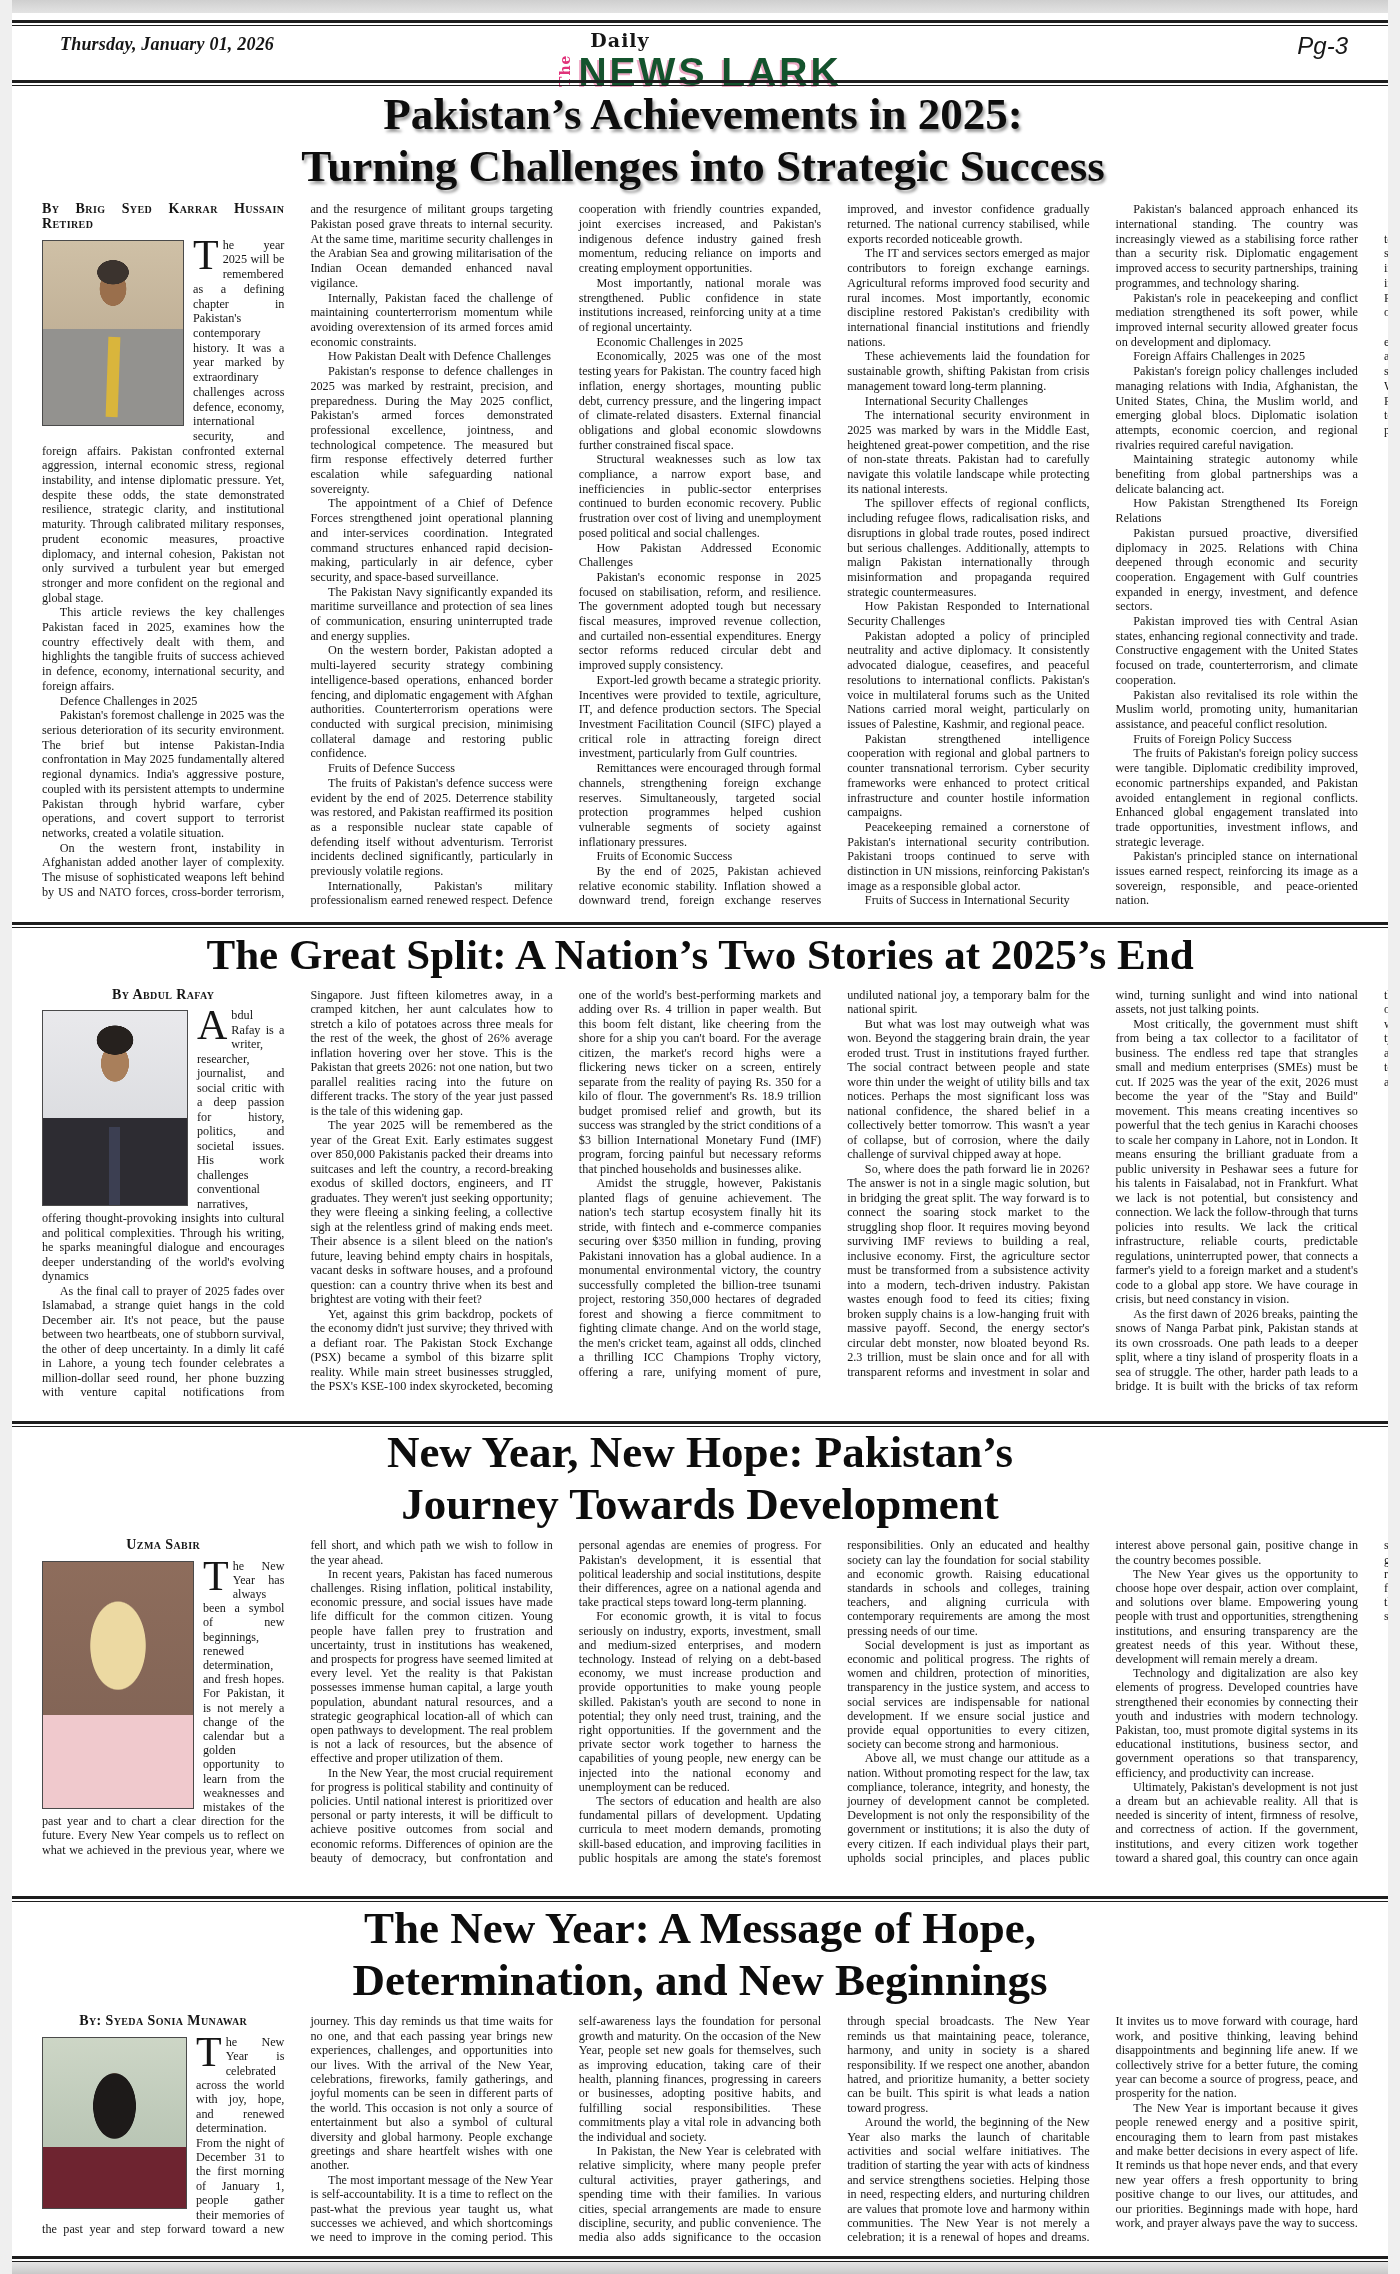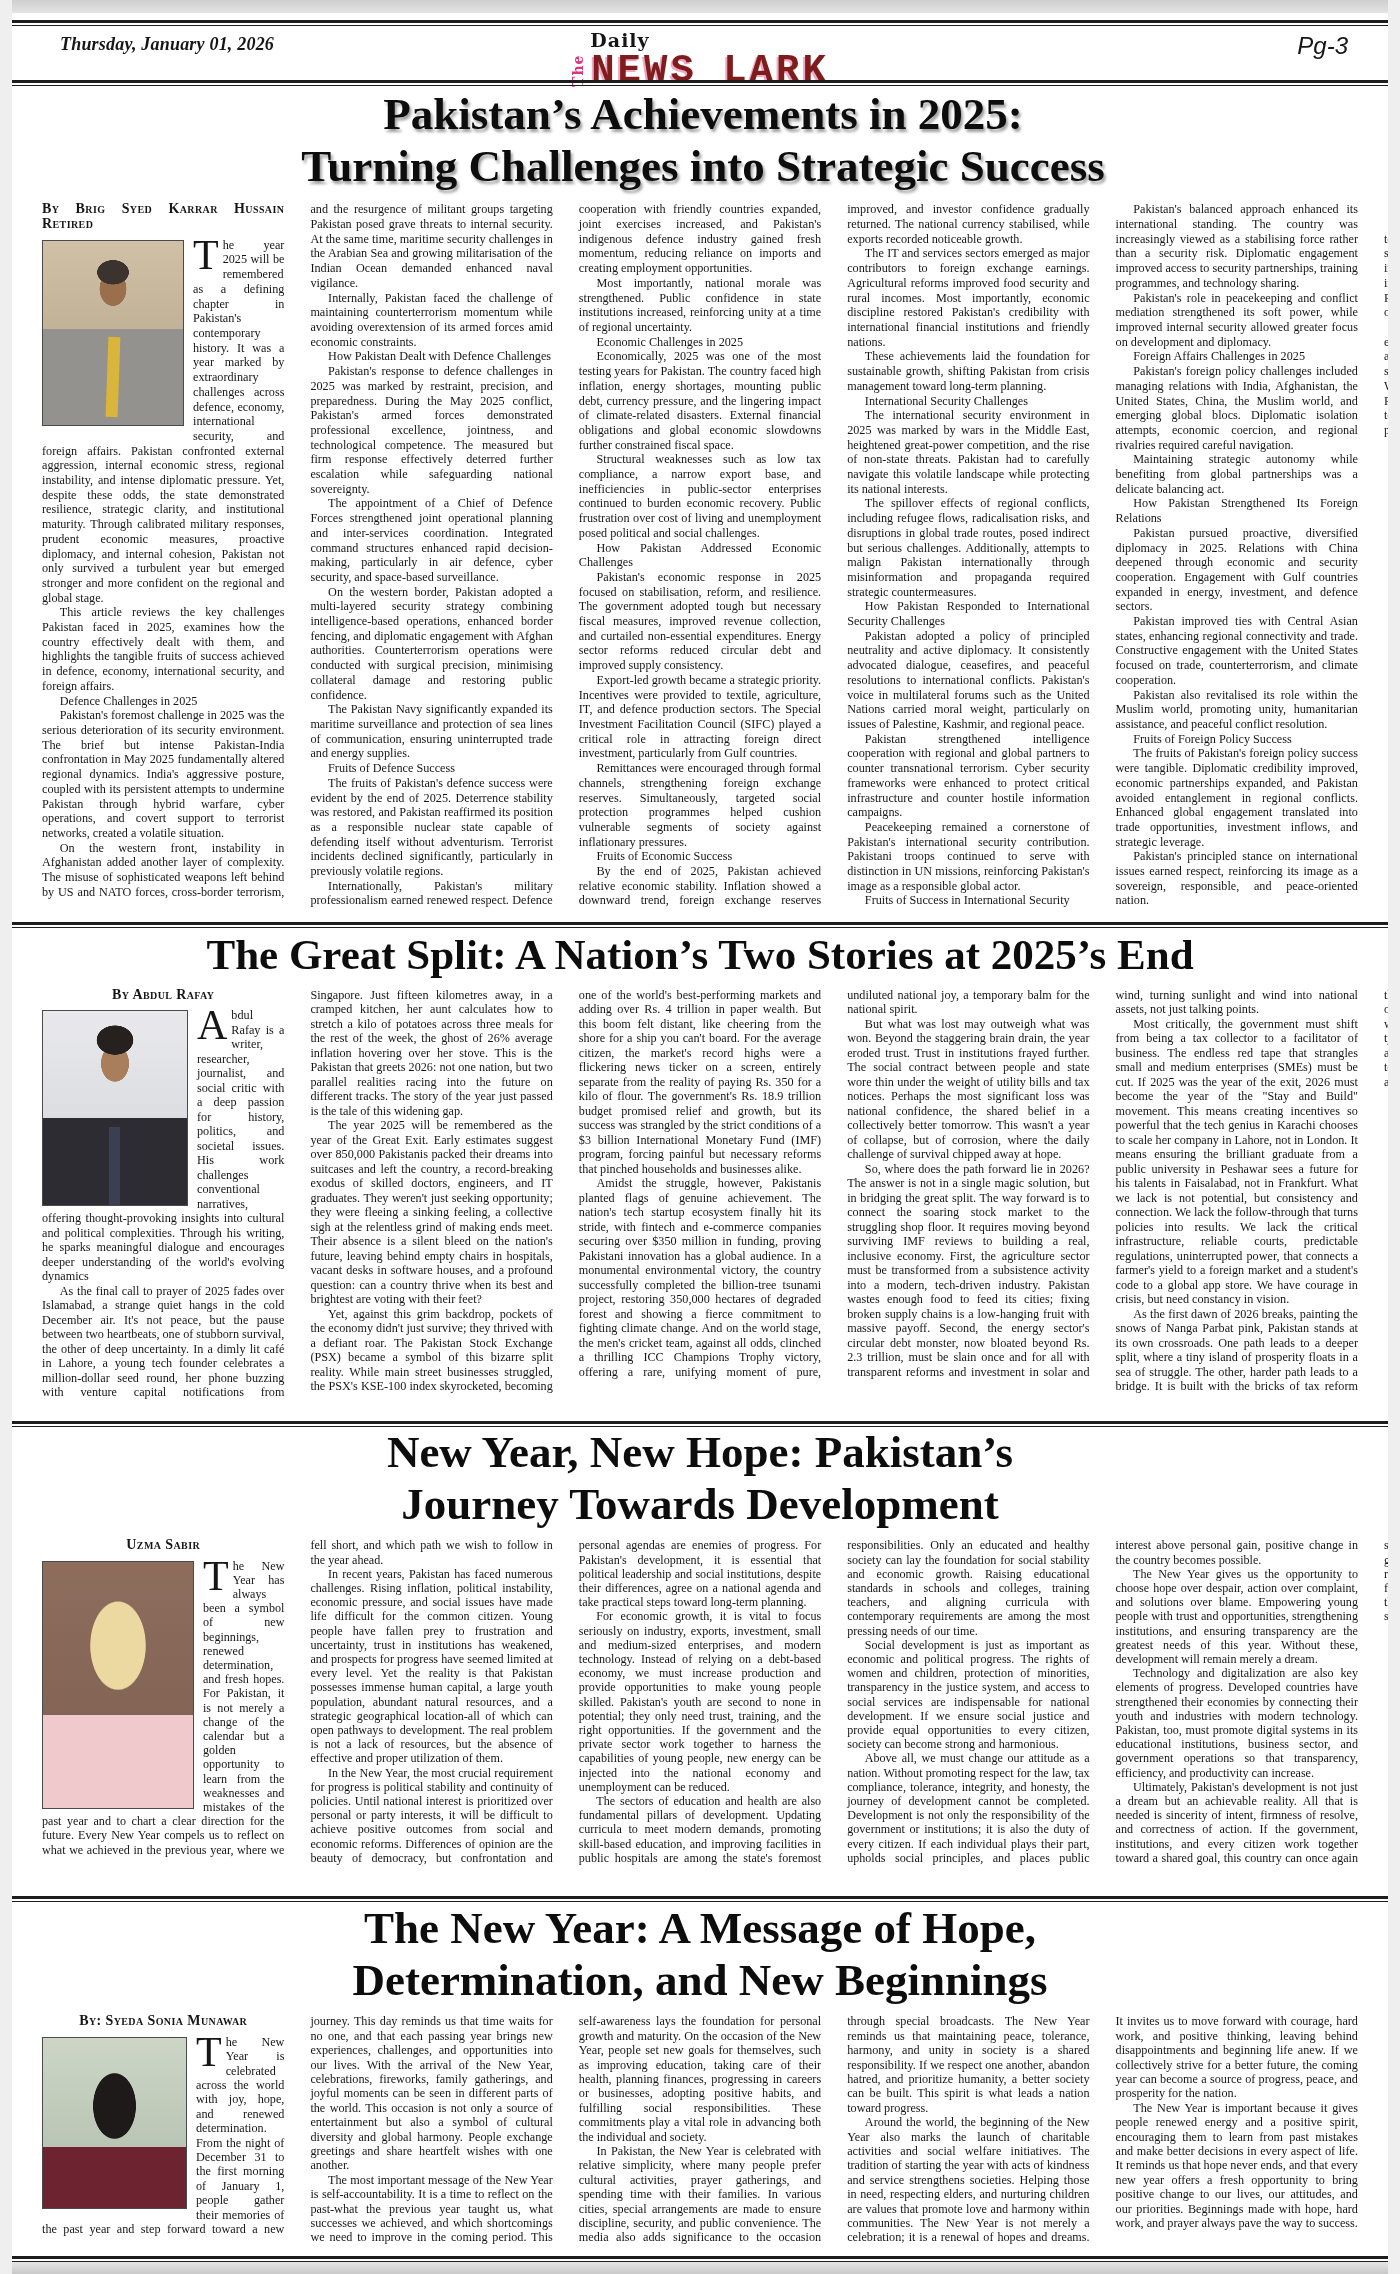--- a/index.html
+++ b/index.html
@@ -17,22 +17,22 @@
         font-size:18px;letter-spacing:.2px;}
   .header-pg{position:absolute;right:40px;top:32px;font-family:"Liberation Sans",sans-serif;
         font-weight:normal;font-style:italic;font-size:24px;}
   .masthead{position:absolute;left:0;right:0;top:31px;text-align:center;line-height:1;}
   .m-daily{font-family:"DejaVu Serif",serif;font-weight:bold;font-size:19px;
         letter-spacing:1px;margin-left:-160px;}
   .m-row{margin-top:1px;}
   .m-the{display:inline-block;writing-mode:vertical-rl;transform:rotate(180deg);
         color:#e0337a;font-family:"DejaVu Serif",serif;font-weight:bold;font-size:14px;
         letter-spacing:1px;vertical-align:middle;height:40px;margin-right:2px;}
-  .m-name{display:inline-block;font-family:Liberation Mono, monospace;font-weight:bold;font-size:39px;
-        color:#7f1d1d;letter-spacing:3px;text-shadow:-2px 2px 0 rgba(216,65,127,.45);vertical-align:middle;}
+  .m-name{display:inline-block;font-family:Liberation Sans, sans-serif;font-weight:bold;font-size:39px;
+        color:#14532d;letter-spacing:3px;text-shadow:-2px 2px 0 rgba(216,65,127,.45);vertical-align:middle;}
 
   
   .article{position:absolute;left:0;right:0;}
   .headline{margin:0;text-align:center;font-weight:bold;color:#0d0d0d;
         font-family:"Liberation Serif",serif;line-height:1.16;}
   .headline.shadowed{text-shadow:2px 3px 3px rgba(0,0,0,.38);padding-left:6px;}
   .h-a1{font-size:45px;}
   .h-a2{font-size:43px;}
   .h-a3{font-size:45px;}
   .h-a4{font-size:45px;}
@@ -115,22 +115,22 @@
       <p class="para first"><span class="dropcap">T</span><span>he year 2025 will be remembered as a defining chapter in Pakistan's contemporary history. It was a year marked by extraordinary challenges across defence, economy, international security, and foreign affairs. Pakistan confronted external aggression, internal economic stress, regional instability, and intense diplomatic pressure. Yet, despite these odds, the state demonstrated resilience, strategic clarity, and institutional maturity. Through calibrated military responses, prudent economic measures, proactive diplomacy, and internal cohesion, Pakistan not only survived a turbulent year but emerged stronger and more confident on the regional and global stage.</span></p>
       <div>
           <p class="para">This article reviews the key challenges Pakistan faced in 2025, examines how the country effectively dealt with them, and highlights the tangible fruits of success achieved in defence, economy, international security, and foreign affairs.</p>
           <p class="para">Defence Challenges in 2025</p>
           <p class="para">Pakistan's foremost challenge in 2025 was the serious deterioration of its security environment. The brief but intense Pakistan-India confrontation in May 2025 fundamentally altered regional dynamics. India's aggressive posture, coupled with its persistent attempts to undermine Pakistan through hybrid warfare, cyber operations, and covert support to terrorist networks, created a volatile situation.</p>
           <p class="para">On the western front, instability in Afghanistan added another layer of complexity. The misuse of sophisticated weapons left behind by US and NATO forces, cross-border terrorism, and the resurgence of militant groups targeting Pakistan posed grave threats to internal security. At the same time, maritime security challenges in the Arabian Sea and growing militarisation of the Indian Ocean demanded enhanced naval vigilance.</p>
           <p class="para">Internally, Pakistan faced the challenge of maintaining counterterrorism momentum while avoiding overextension of its armed forces amid economic constraints.</p>
           <p class="para">How Pakistan Dealt with Defence Challenges</p>
           <p class="para">Pakistan's response to defence challenges in 2025 was marked by restraint, precision, and preparedness. During the May 2025 conflict, Pakistan's armed forces demonstrated professional excellence, jointness, and technological competence. The measured but firm response effectively deterred further escalation while safeguarding national sovereignty.</p>
           <p class="para">The appointment of a Chief of Defence Forces strengthened joint operational planning and inter-services coordination. Integrated command structures enhanced rapid decision-making, particularly in air defence, cyber security, and space-based surveillance.</p>
+          <p class="para">The Pakistan Navy significantly expanded its maritime surveillance and protection of sea lines of communication, ensuring uninterrupted trade and energy supplies.</p>
           <p class="para">On the western border, Pakistan adopted a multi-layered security strategy combining intelligence-based operations, enhanced border fencing, and diplomatic engagement with Afghan authorities. Counterterrorism operations were conducted with surgical precision, minimising collateral damage and restoring public confidence.</p>
-          <p class="para">The Pakistan Navy significantly expanded its maritime surveillance and protection of sea lines of communication, ensuring uninterrupted trade and energy supplies.</p>
           <p class="para">Fruits of Defence Success</p>
           <p class="para">The fruits of Pakistan's defence success were evident by the end of 2025. Deterrence stability was restored, and Pakistan reaffirmed its position as a responsible nuclear state capable of defending itself without adventurism. Terrorist incidents declined significantly, particularly in previously volatile regions.</p>
           <p class="para">Internationally, Pakistan's military professionalism earned renewed respect. Defence cooperation with friendly countries expanded, joint exercises increased, and Pakistan's indigenous defence industry gained fresh momentum, reducing reliance on imports and creating employment opportunities.</p>
           <p class="para">Most importantly, national morale was strengthened. Public confidence in state institutions increased, reinforcing unity at a time of regional uncertainty.</p>
           <p class="para">Economic Challenges in 2025</p>
           <p class="para">Economically, 2025 was one of the most testing years for Pakistan. The country faced high inflation, energy shortages, mounting public debt, currency pressure, and the lingering impact of climate-related disasters. External financial obligations and global economic slowdowns further constrained fiscal space.</p>
           <p class="para">Structural weaknesses such as low tax compliance, a narrow export base, and inefficiencies in public-sector enterprises continued to burden economic recovery. Public frustration over cost of living and unemployment posed political and social challenges.</p>
           <p class="para">How Pakistan Addressed Economic Challenges</p>
           <p class="para">Pakistan's economic response in 2025 focused on stabilisation, reform, and resilience. The government adopted tough but necessary fiscal measures, improved revenue collection, and curtailed non-essential expenditures. Energy sector reforms reduced circular debt and improved supply consistency.</p>
           <p class="para">Export-led growth became a strategic priority. Incentives were provided to textile, agriculture, IT, and defence production sectors. The Special Investment Facilitation Council (SIFC) played a critical role in attracting foreign direct investment, particularly from Gulf countries.</p>

